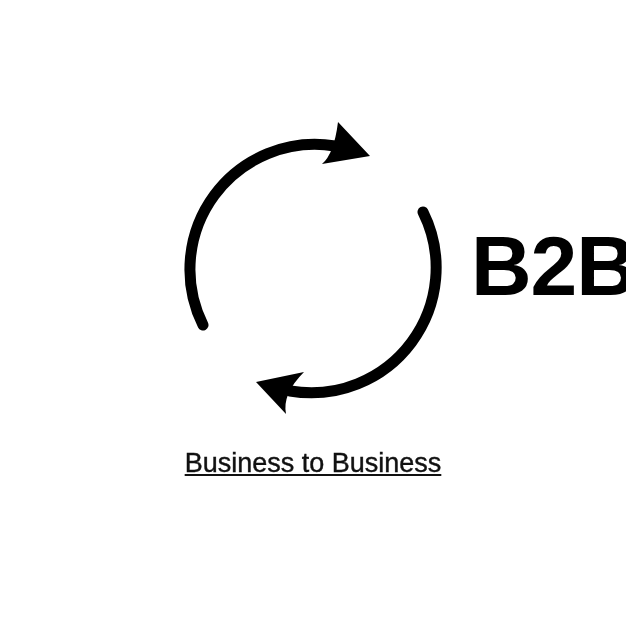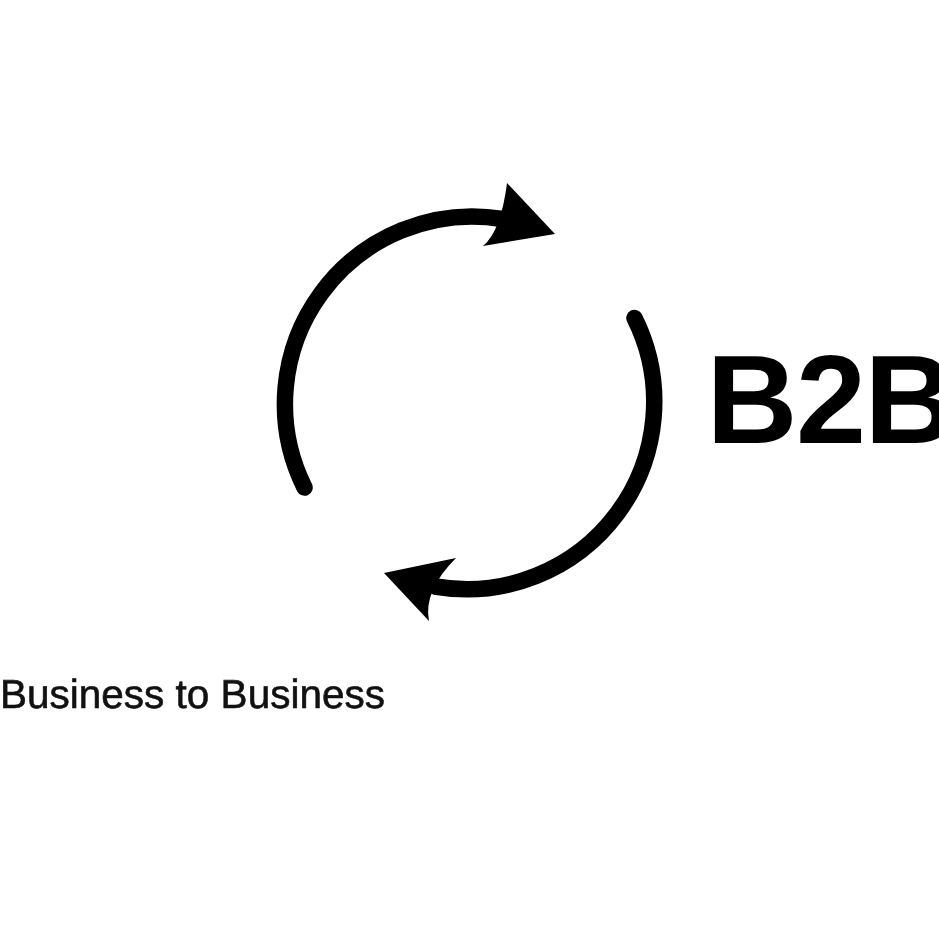--- a/index.html
+++ b/index.html
@@ -33,25 +33,27 @@
       line-height: 96px;
       color: #000000;
       letter-spacing: -1px;
       padding-left: 10px;
     }
     .caption {
       position: absolute;
       left: 0;
       width: 626px;
       top: 446px;
+      text-align: center;
       font-family: "Liberation Sans", sans-serif;
       font-weight: normal;
       font-size: 27px;
       line-height: 34px;
       color: #111111;
+      text-decoration: underline;
       -webkit-text-stroke: 0.4px #111111;
     }
   </style>
 </head>
 <body>
 
 <div class="canvas">
   <svg class="emblem" viewBox="0 0 626 626">
 
     <path d="M 203 325 A 125 125 0 0 1 335 146" fill="none" stroke="#000000" stroke-width="11" stroke-linecap="round"></path>

